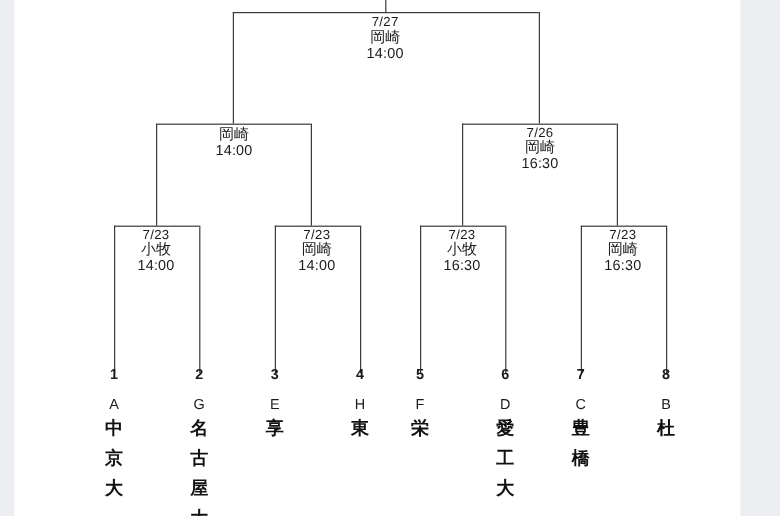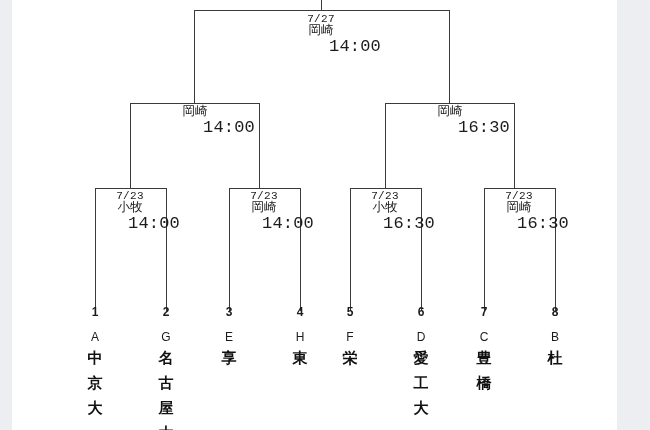--- a/index.html
+++ b/index.html
@@ -19,24 +19,24 @@
   #bracket{position:absolute;left:0;top:0;width:605px;height:430px;}
 
   .ln{position:absolute;background:#3a3a3a;}
   .h{height:1px;}
   .v{width:1px;}
 
   .node{
     position:absolute;text-align:center;color:#1b1b1b;
     line-height:1.0;white-space:nowrap;
   }
-  .node div{margin:0;padding:0;font-family:Liberation Mono, monospace;}
+  .node div{margin:0;padding:0;}
   .nd-date{font-size:11px;letter-spacing:0.3px;}
   .nd-place{font-size:12.5px;margin-top:5px;font-weight:500;}
-  .nd-time{font-size:17px;margin-top:6px;letter-spacing:0.2px;text-align:right;}
+  .nd-time{font-size:12px;margin-top:6px;letter-spacing:0.2px;}
 
   .seed{
     position:absolute;text-align:center;width:40px;color:#1b1b1b;
   }
   .seed-num{font-size:12px;font-weight:700;}
   .seed-grp{font-size:12px;margin-top:11px;}
 
   .team{
     position:absolute;width:40px;text-align:center;
     color:#111;font-size:15px;font-weight:700;
@@ -70,20 +70,21 @@
       <div class="node" style="left:123px;top:106px;width:120px;">
         <div class="nd-place">岡崎</div>
         <div class="nd-time">14:00</div>
       </div>
 
       <div class="ln h" style="left:373px;top:103px;width:129px;"></div>
       <div class="ln v" style="left:373px;top:103px;height:85px;"></div>
       <div class="ln v" style="left:502px;top:103px;height:85px;"></div>
 
       <div class="node" style="left:378px;top:106px;width:120px;">
+        <div class="nd-date">7/26</div>
         <div class="nd-place">岡崎</div>
         <div class="nd-time">16:30</div>
       </div>
 
       <div class="ln h" style="left:83px;top:188px;width:71px;"></div>
       <div class="ln v" style="left:83px;top:188px;height:123px;"></div>
       <div class="ln v" style="left:154px;top:188px;height:123px;"></div>
 
       <div class="node" style="left:68px;top:191px;width:100px;">
         <div class="nd-date">7/23</div>

